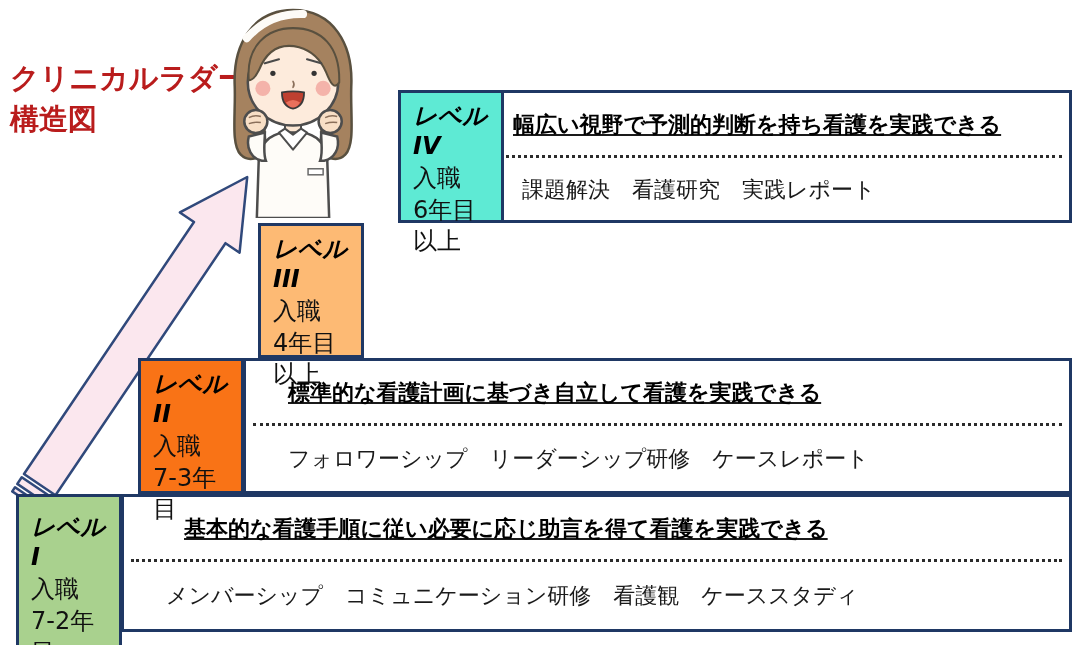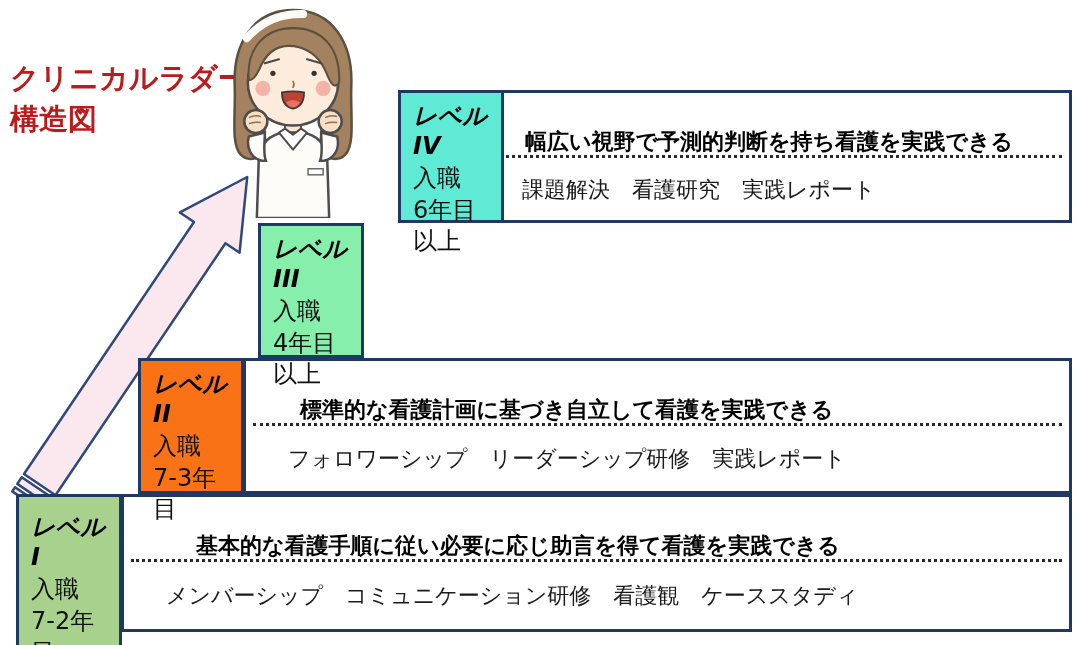--- a/index.html
+++ b/index.html
@@ -13,22 +13,22 @@
   .label-box{
     position:absolute;width:106px;box-sizing:border-box;border:3px solid #1F3864;
     padding:7px 9px 4px 12px;z-index:3;
   }
   .label-title{font-size:24px;font-weight:bold;font-style:italic;letter-spacing:0px;margin-bottom:3px;color:#000;}
   .label-line{font-size:24px;line-height:1.32;color:#111;}
   .content-box{
     position:absolute;box-sizing:border-box;border:3px solid #1F3864;background:#fff;z-index:2;
   }
   .desc-zone{
-    position:absolute;left:12px;right:0;top:0;height:64px;display:flex;align-items:flex-end;
-    padding-left:27px;box-sizing:border-box;
+    position:absolute;left:0;right:0;top:0;height:64px;display:flex;align-items:center;
+    padding-left:27px;box-sizing:border-box;text-decoration:underline;
   }
   .desc-text{font-size:22px;font-weight:bold;color:#000;white-space:nowrap;}
   .dotted-sep{
     position:absolute;left:7px;right:7px;top:62px;border-top:3px dotted #2b2b2b;height:0;
   }
   .items-zone{
     position:absolute;left:0;right:0;top:66px;bottom:0;display:flex;align-items:center;
     padding-left:36px;box-sizing:border-box;
   }
   .items-text{font-size:22px;color:#1a1a1a;white-space:nowrap;}
@@ -103,39 +103,39 @@
   <div class="content-box" style="left:483px;top:90px;width:589px;height:133px;">
     <div class="desc-zone">
       <span class="desc-text">幅広い視野で予測的判断を持ち看護を実践できる</span>
     </div>
     <div class="dotted-sep"></div>
     <div class="items-zone">
       <span class="items-text">課題解決　看護研究　実践レポート</span>
     </div>
   </div>
 
-  <div class="label-box" style="left:258px;top:223px;height:135px;background:#86efac;">
+  <div class="label-box" style="left:258px;top:223px;height:135px;background:#fdba74;">
     <div class="label-title">レベルIII</div>
     <div class="label-line">入職</div>
     <div class="label-line">4年目</div>
     <div class="label-line">以上</div>
   </div>
 
   <div class="label-box" style="left:138px;top:358px;height:136px;background:#f97316;">
     <div class="label-title">レベルII</div>
     <div class="label-line">入職</div>
     <div class="label-line">7-3年目</div>
   </div>
   <div class="content-box" style="left:243px;top:358px;width:829px;height:136px;">
     <div class="desc-zone" style="padding-left:42px;">
       <span class="desc-text">標準的な看護計画に基づき自立して看護を実践できる</span>
     </div>
     <div class="dotted-sep"></div>
     <div class="items-zone" style="padding-left:42px;">
-      <span class="items-text">フォロワーシップ　リーダーシップ研修　実践レポート</span>
+      <span class="items-text">フォロワーシップ　リーダーシップ研修　ケースレポート</span>
     </div>
   </div>
 
   <div class="label-box" style="left:16px;top:494px;height:170px;background:#A9D18E;padding-top:14px;">
     <div class="label-title">レベル I</div>
     <div class="label-line">入職</div>
     <div class="label-line">7-2年目</div>
   </div>
   <div class="content-box" style="left:121px;top:494px;width:951px;height:138px;">
     <div class="desc-zone" style="padding-left:60px;">

